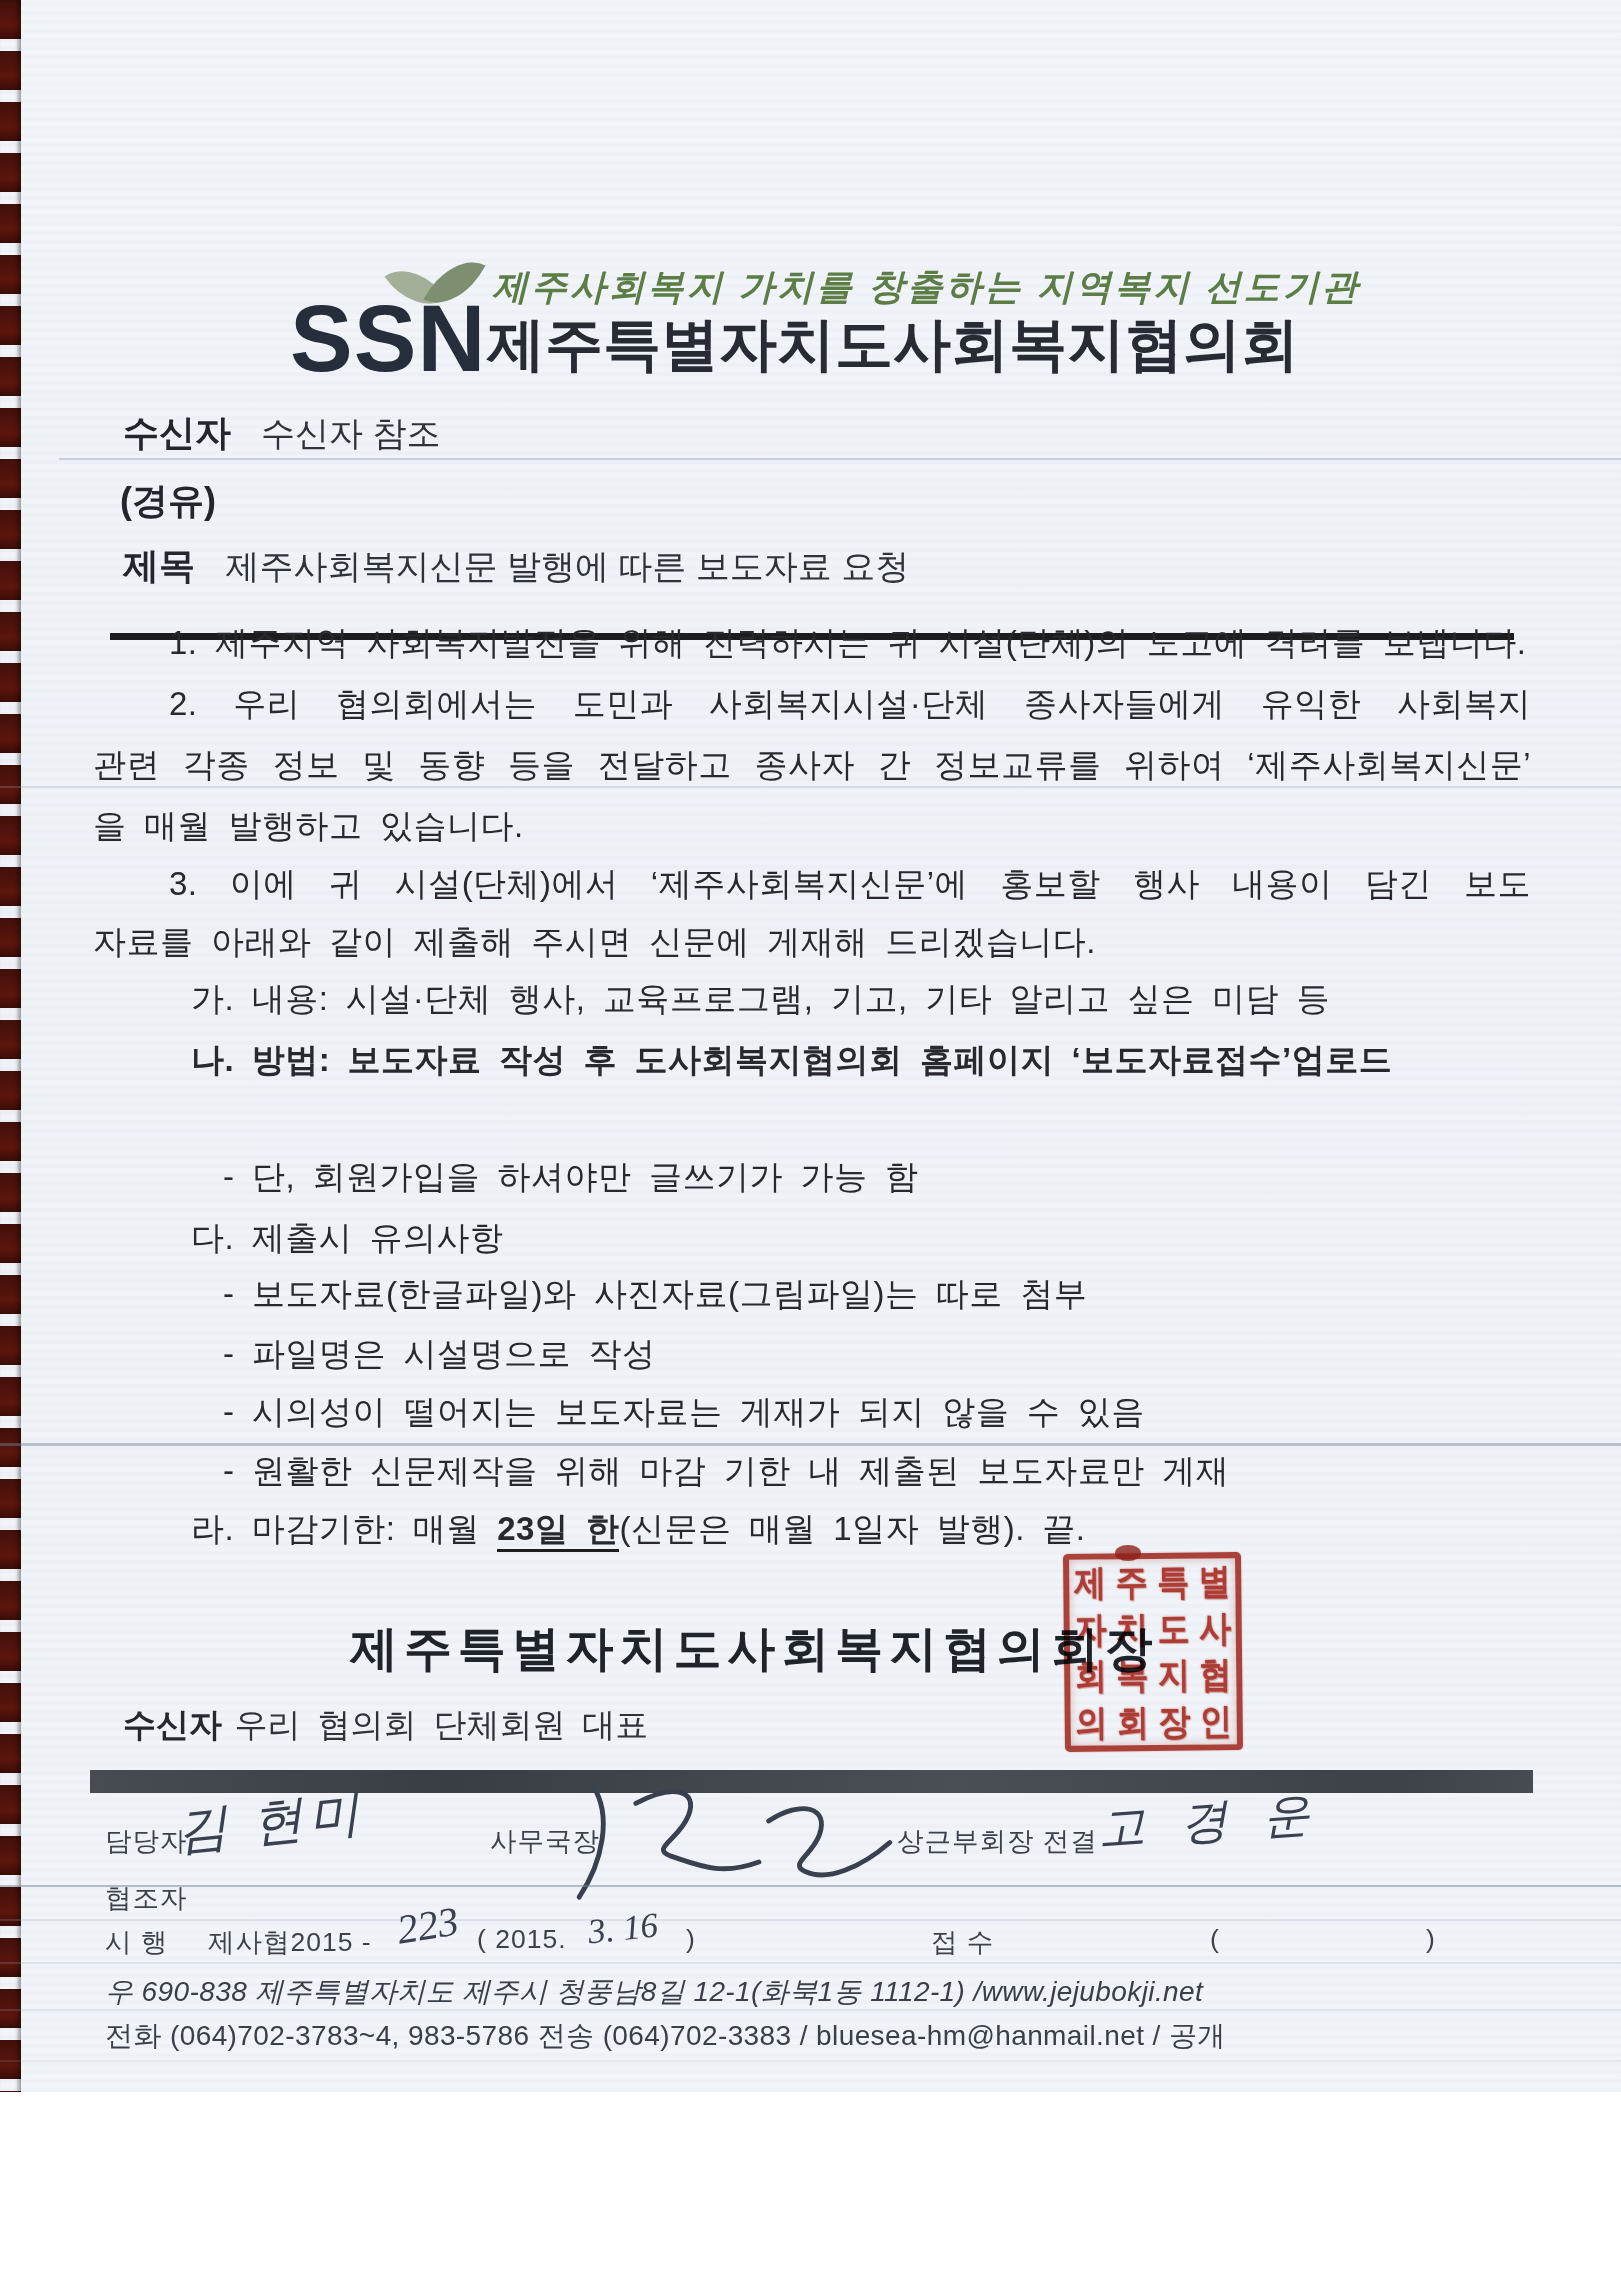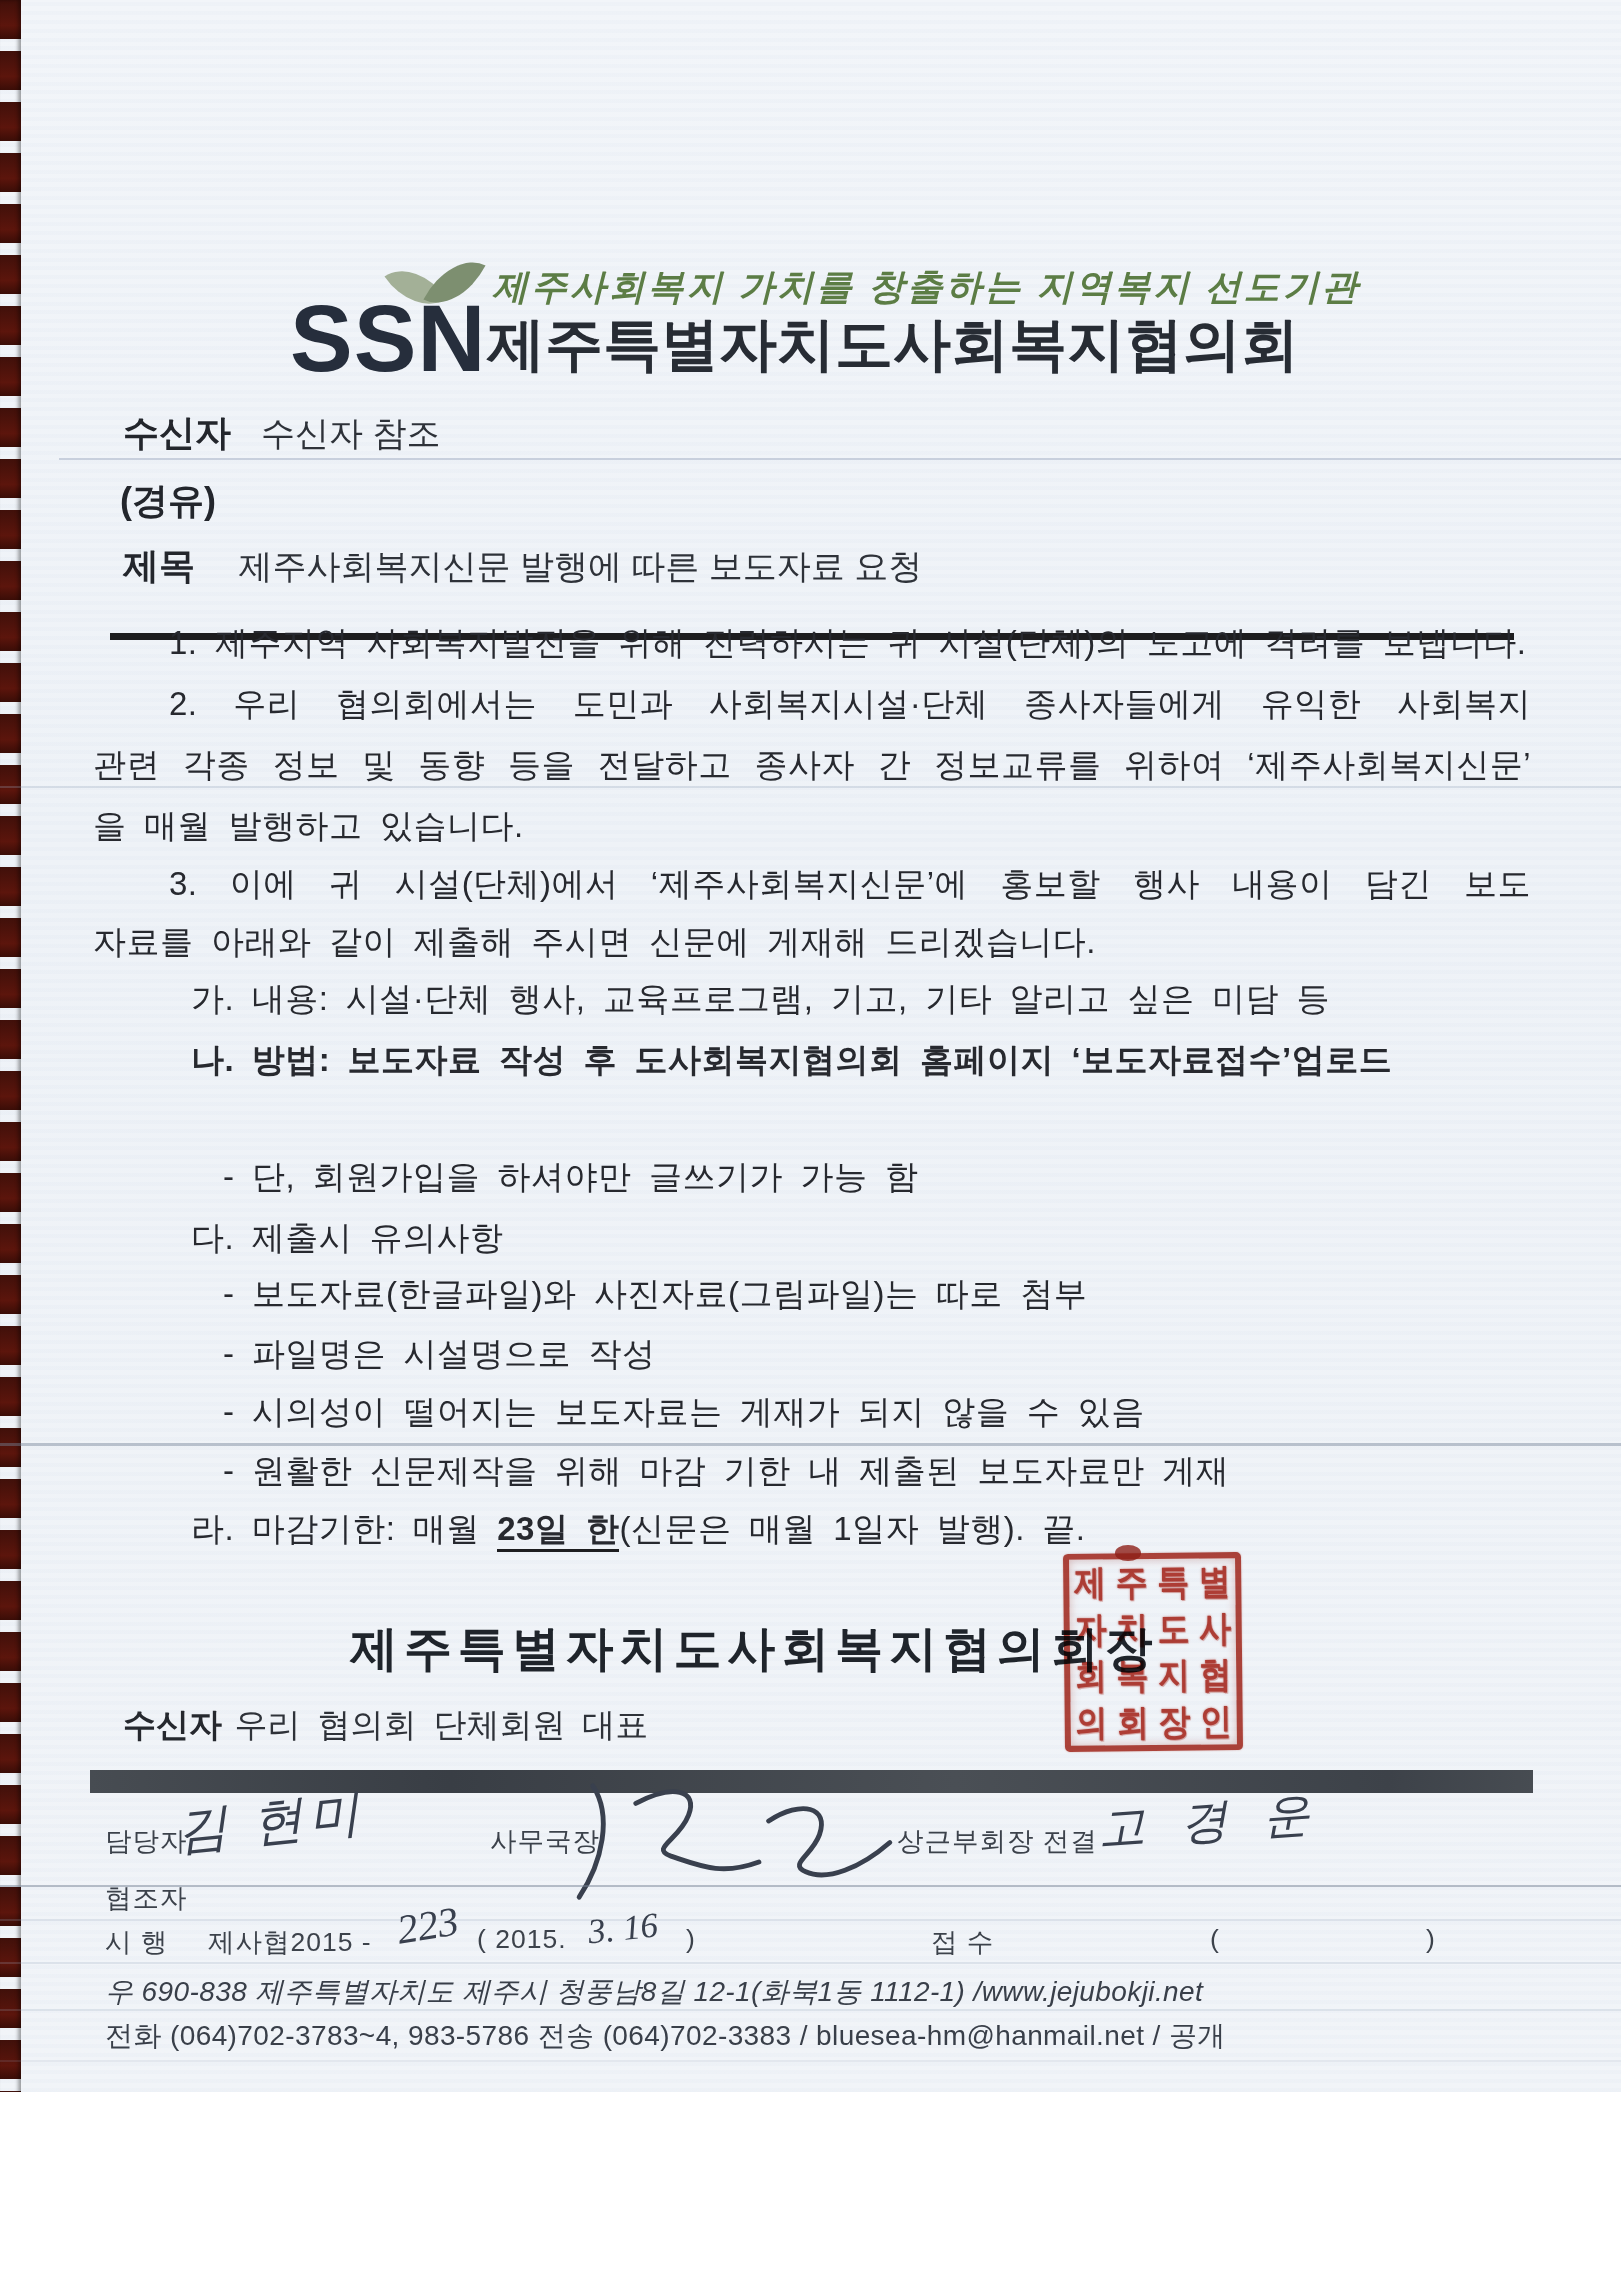--- a/index.html
+++ b/index.html
@@ -84,21 +84,21 @@
   <div class="abs orgname" style="left:487px;top:306px;">제주특별자치도사회복지협의회</div>
 
   <div class="abs" style="left:123px;top:409px;white-space:nowrap;">
     <span class="hlabel">수신자</span>
     <span class="hvalue" style="margin-left:25.5px;">수신자 참조</span>
   </div>
   <div class="abs faint" style="left:59px;top:458px;width:1562px;height:2px;"></div>
   <div class="abs hlabel" style="left:120px;top:477px;">(경유)</div>
   <div class="abs" style="left:123px;top:542px;white-space:nowrap;">
     <span class="hlabel">제목</span>
-    <span class="hvalue" style="margin-left:39px;">제주사회복지신문 발행에 따른 보도자료 요청</span>
+    <span class="hvalue" style="margin-left:26px;">제주사회복지신문 발행에 따른 보도자료 요청</span>
   </div>
   <div class="abs rule-thick" style="left:110px;top:633px;width:1404px;height:6.9px;"></div>
 
   <div class="bline i1" style="top:620px;">1. 제주지역 사회복지발전을 위해 진력하시는 귀 시설(단체)의 노고에 격려를 보냅니다.</div>
   <div class="bline i1 just" style="top:681px;">2. 우리 협의회에서는 도민과 사회복지시설·단체 종사자들에게 유익한 사회복지</div>
   <div class="bline i0 just" style="top:742px;">관련 각종 정보 및 동향 등을 전달하고 종사자 간 정보교류를 위하여 ‘제주사회복지신문’</div>
   <div class="bline i0" style="top:803px;">을 매월 발행하고 있습니다.</div>
   <div class="bline i1 just" style="top:861px;">3. 이에 귀 시설(단체)에서 ‘제주사회복지신문’에 홍보할 행사 내용이 담긴 보도</div>
   <div class="bline i0" style="top:919px;">자료를 아래와 같이 제출해 주시면 신문에 게재해 드리겠습니다.</div>
   <div class="bline i2" style="top:976px;">가. 내용: 시설·단체 행사, 교육프로그램, 기고, 기타 알리고 싶은 미담 등</div>

